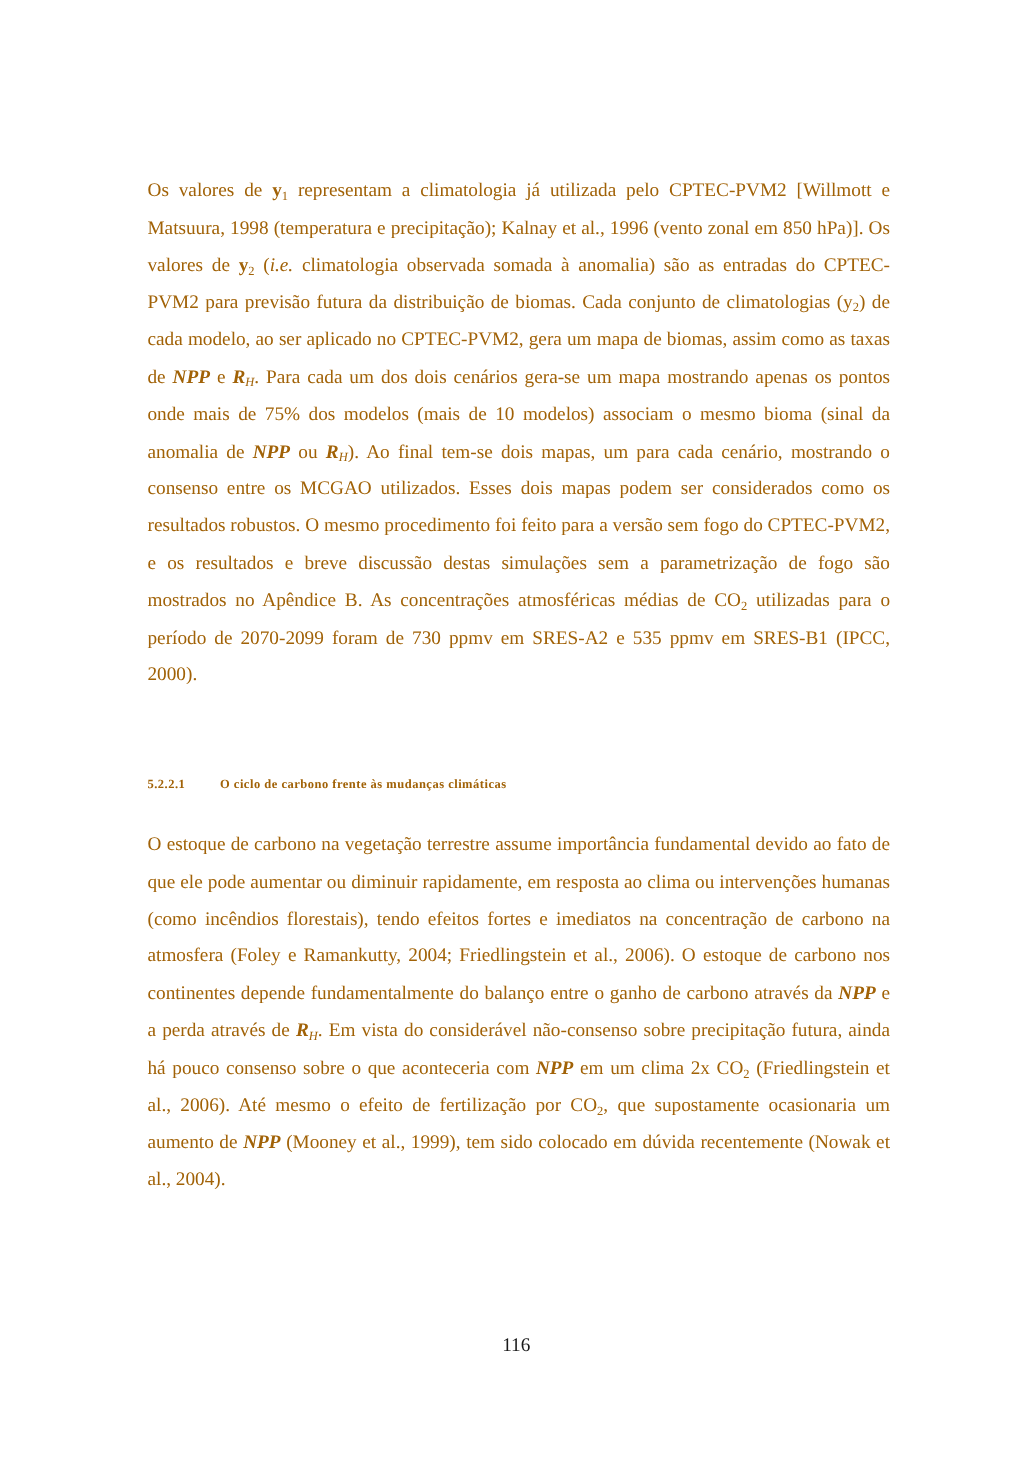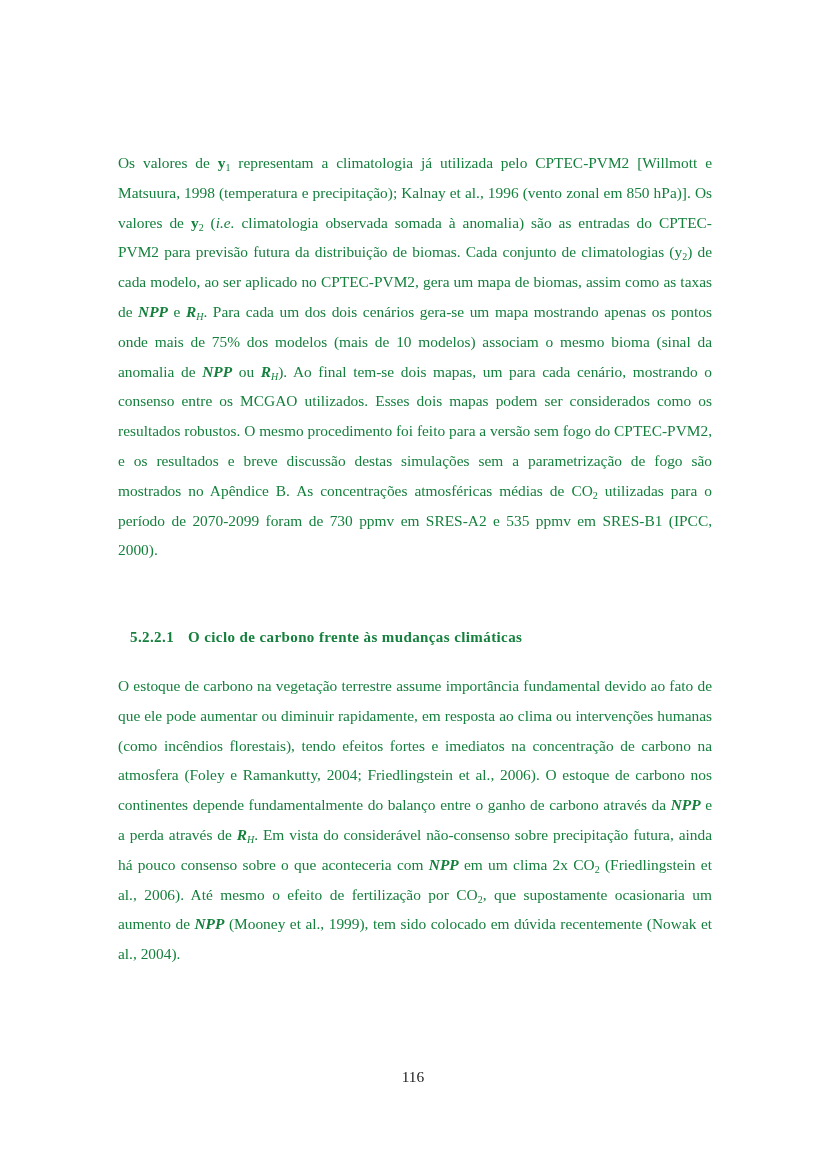--- a/index.html
+++ b/index.html
@@ -1,29 +1,29 @@
 <!DOCTYPE html>
 <html><head>
 <meta charset="utf-8">
 <style>
   html, body { margin: 0; padding: 0; background: #ffffff; }
   body { width: 826px; height: 1169px; position: relative; overflow: hidden; }
   .page {
-    position: absolute; left: 118px; top: 148px; width: 594px;
+    position: absolute; left: 118px; top: 138px; width: 594px;
     font-family: "Liberation Serif", "DejaVu Serif", serif;
-    font-size: 15.4px; color: #15803d;
+    font-size: 15.4px; color: #a16207;
   }
   .para {
     margin: 0; text-align: justify; line-height: 29.8px;
     text-align-last: left;
   }
   .heading {
     font-family: "Liberation Serif", "DejaVu Serif", serif;
-    font-size: 15px; letter-spacing: 0.4px;
-    margin: 12px; line-height: 29.8px;
+    font-size: 10px; letter-spacing: 0.4px;
+    margin: 0; line-height: 29.8px;
   }
   .heading .num { display: inline-block; width: 58px; }
   i, .it { font-style: italic; }
   .b { font-weight: bold; }
   sub { font-size: 10px; vertical-align: -3px; line-height: 0; }
   .page-number {
     position: absolute; left: 0; width: 826px; top: 1068px; text-align: center;
     font-family: "Liberation Serif", "DejaVu Serif", serif; font-size: 15.4px; color: #1a1a1a;
   }
 </style>

